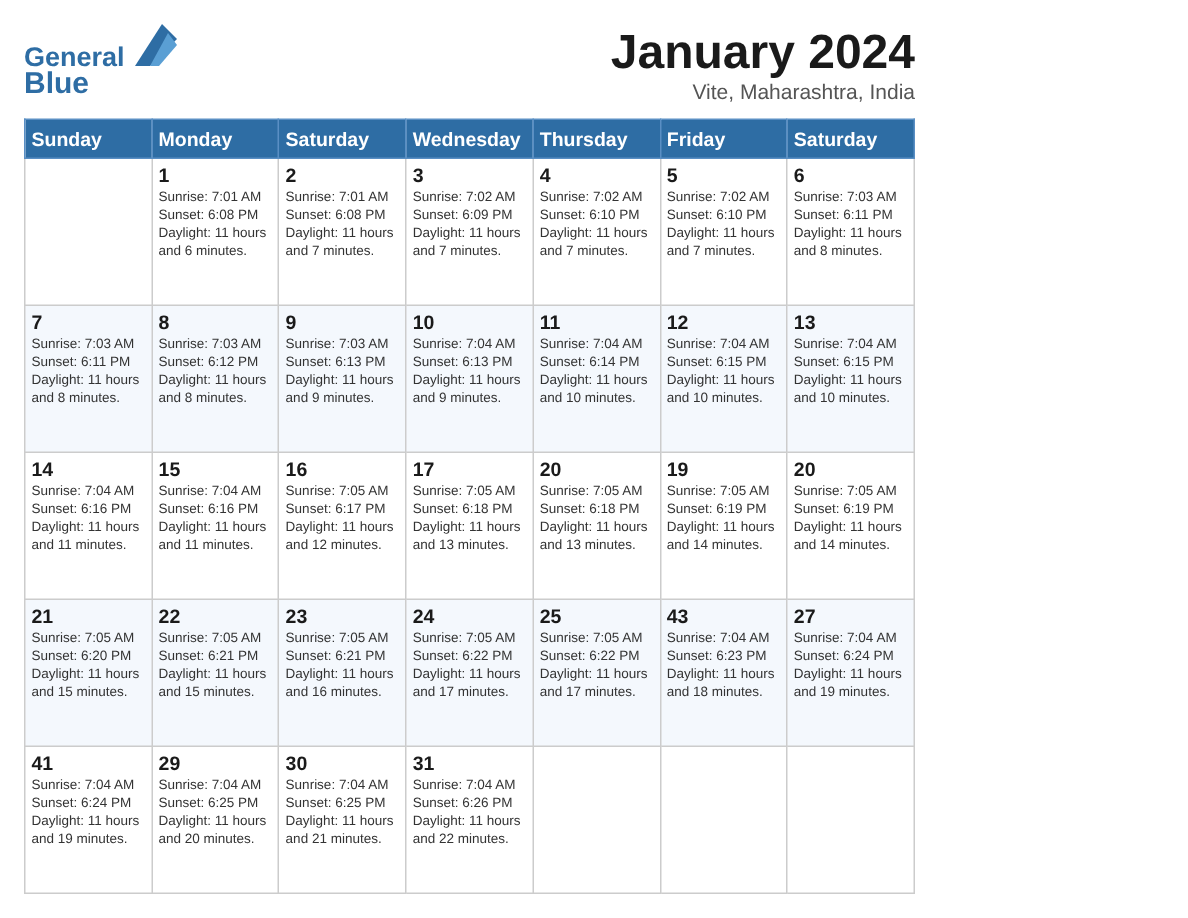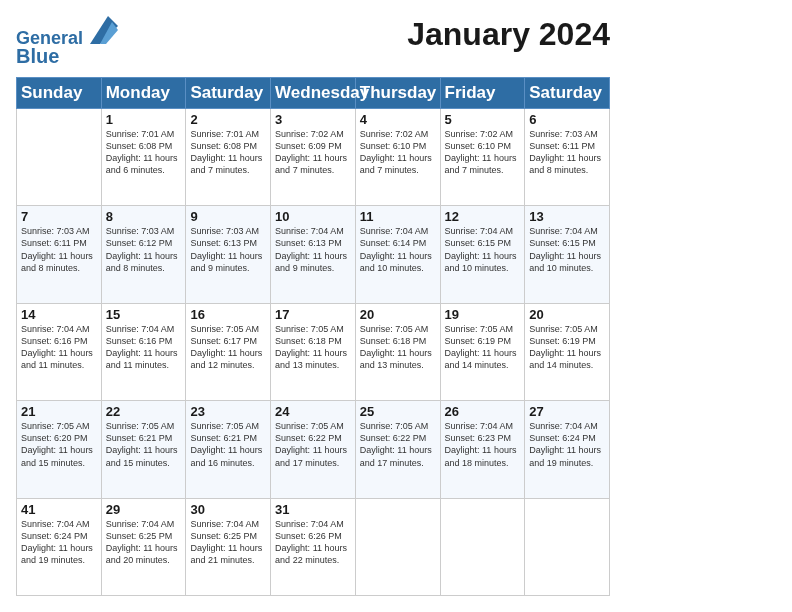--- a/index.html
+++ b/index.html
@@ -56,21 +56,21 @@
     }
     .calendar {
       border-collapse: collapse;
       width: 100%;
       flex: 1;
       table-layout: fixed;
     }
     .calendar thead tr th {
       background-color: #2e6da4;
       color: #fff;
-      font-size: 17px;
+      font-size: 13px;
       font-weight: bold;
       padding: 5px 4px;
       border: 1px solid #5a8fc4;
       text-align: left;
     }
     .calendar tbody tr td {
       border: 1px solid #ccc;
       vertical-align: top;
       padding: 3px 4px;
       font-size: 9.5px;
@@ -111,20 +111,21 @@
           <svg class="logo-icon" viewBox="0 0 28 28" xmlns="http://www.w3.org/2000/svg">
             <polygon points="0,28 18,0 28,10 10,28" fill="#2e6da4"></polygon>
             <polygon points="10,28 22,6 28,14 16,28" fill="#5a9fd4"></polygon>
           </svg>
         </div>
         <div class="logo-text" style="color:#2e6da4; font-size:20px; margin-top:-4px;">Blue</div>
       </div>
     </div>
     <div class="title-block">
       <div class="calendar-title">January 2024</div>
+      <div class="calendar-subtitle">Vite, Maharashtra, India</div>
     </div>
   </div>
 
   <table class="calendar">
     <thead>
       <tr>
       <th>Sunday</th>
           <th>Monday</th>
           <th>Saturday</th>
           <th>Wednesday</th>
@@ -236,21 +237,21 @@
           </td>
           <td>
             <span class="day-num">24</span>
             <div class="day-info">Sunrise: 7:05 AM<br>Sunset: 6:22 PM<br>Daylight: 11 hours and 17 minutes.</div>
           </td>
           <td>
             <span class="day-num">25</span>
             <div class="day-info">Sunrise: 7:05 AM<br>Sunset: 6:22 PM<br>Daylight: 11 hours and 17 minutes.</div>
           </td>
           <td>
-            <span class="day-num">26</span>
+            <span class="day-num">43</span>
             <div class="day-info">Sunrise: 7:04 AM<br>Sunset: 6:23 PM<br>Daylight: 11 hours and 18 minutes.</div>
           </td>
           <td>
             <span class="day-num">27</span>
             <div class="day-info">Sunrise: 7:04 AM<br>Sunset: 6:24 PM<br>Daylight: 11 hours and 19 minutes.</div>
           </td>
         </tr>
         <tr>
           <td>
             <span class="day-num">41</span>

